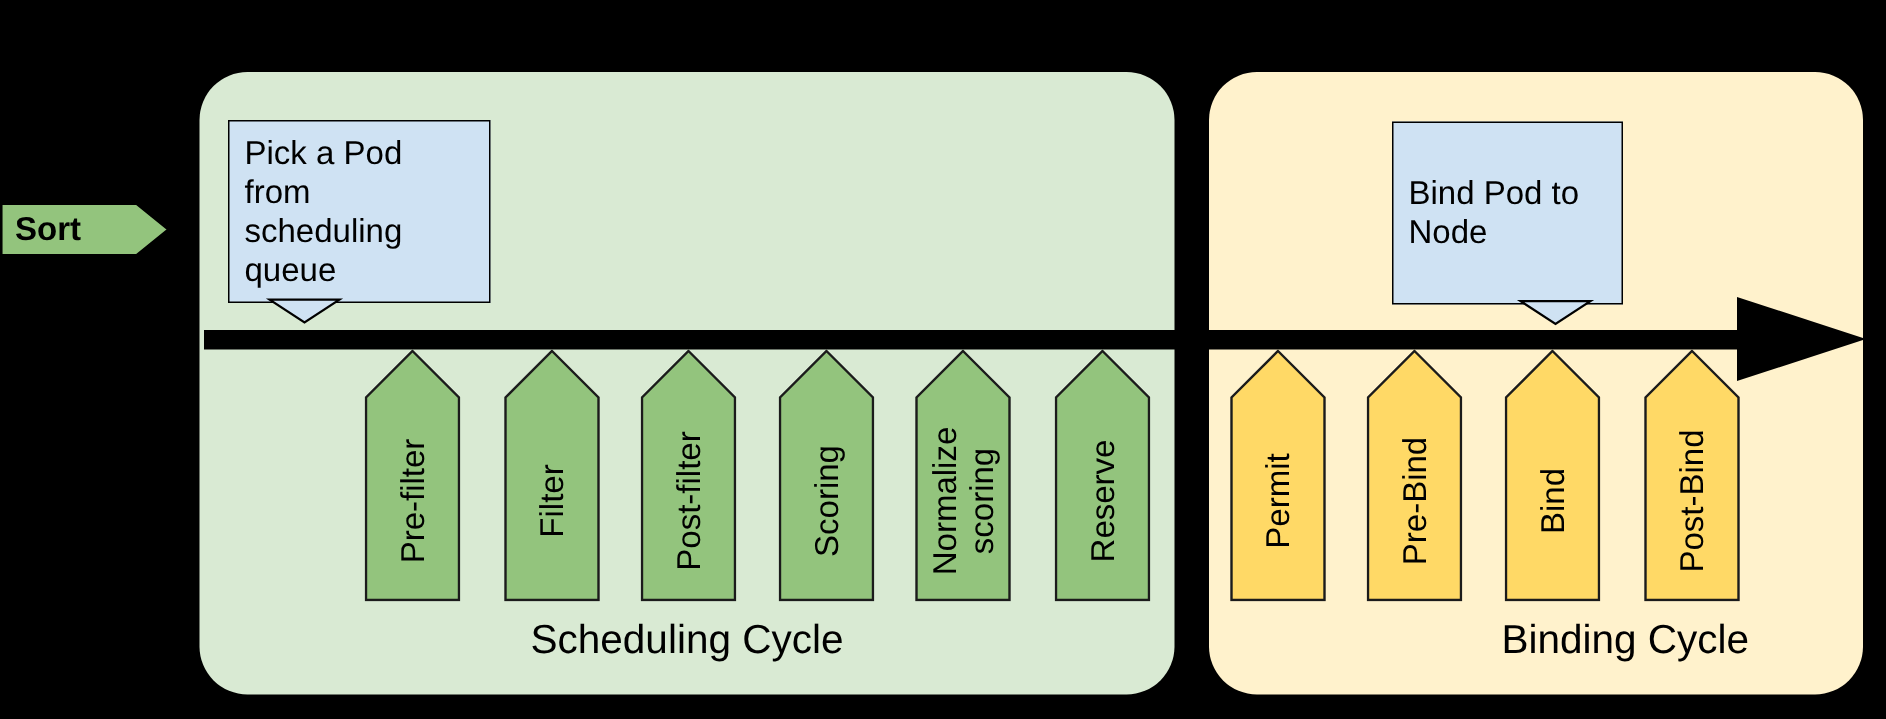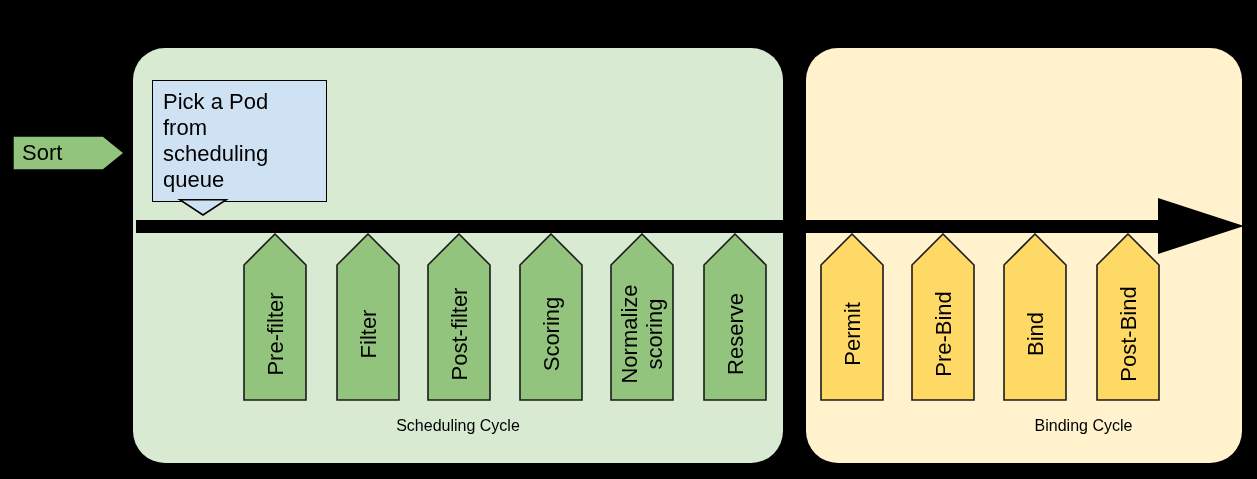--- a/index.html
+++ b/index.html
@@ -6,21 +6,21 @@
   html,body { margin:0; padding:0; background:#000; }
   #canvas {
     position:relative; width:1257px; height:479px; background:#000;
     font-family:"Liberation Sans", sans-serif; color:#000; overflow:hidden;
   }
   .panel { position:absolute; top:48px; height:415px; border-radius:32px; }
   .panel.green  { left:133px; width:650px; background:#d9ead3; }
   .panel.yellow { left:806px; width:436px; background:#fff2cc; }
 
   .cycle-title {
-    position:absolute; top:413px; height:28px; font-size:16px; line-height:26px;
+    position:absolute; top:413px; height:28px; font-size:27px; line-height:26px;
     text-align:center; z-index:6;
   }
   .cycle-title.sched { left:133px; width:650px; }
   .cycle-title.bind  { left:806px; width:473px;margin-left:41px; }
 
   
   .shaft { position:absolute; left:136px; top:220px; width:1026px; height:13px; background:#000; z-index:5; }
   .head  { position:absolute; left:1158px; top:198px; width:0; height:0; z-index:5;
            border-left:86px solid #000; border-top:28px solid transparent; border-bottom:28px solid transparent; }
 
@@ -39,21 +39,21 @@
   .parrow.green polygon  { fill:#93c47d; stroke:#1b1b1b; stroke-width:1.6; }
   .parrow.yellow polygon { fill:#ffd966; stroke:#1b1b1b; stroke-width:1.6; }
   .plabel {
     position:absolute; left:50%; top:60%;
     transform:translate(-50%,-50%) rotate(-90deg);
     font-size:22px; line-height:25px; text-align:center;
     white-space:pre; width:max-content;
   }
 
   
-  .sort { position:absolute; left:12px; top:135px; width:113px; height:36px; }
+  .sort { position:absolute; left:0; top:135px; width:113px; height:36px;font-weight:bold; }
   .sort svg { position:absolute; left:0; top:0; }
   .sort polygon { fill:#93c47d; stroke:#000; stroke-width:1.4; }
   .sort-label { position:absolute; left:10px; top:0; height:36px; display:flex; align-items:center; font-size:22px; }
 </style>
 </head>
 <body>
 
 <div id="canvas">
 
   <div class="panel green"></div>
@@ -67,20 +67,27 @@
   </div>
 
   <div class="shaft"></div>
   <div class="head"></div>
 
   <div class="callout" style="left:152px; top:80px; width:175px; height:122px;">
     <span class="callout-text">Pick a Pod from
 scheduling
 queue</span>
     <svg class="pointer" style="left:26px;" viewBox="0 0 48 17">
+      <polygon points="0.75,0.75 47.25,0.75 24,16"></polygon>
+    </svg>
+  </div>
+  <div class="callout" style="left:928px; top:81px; width:154px; height:122px;">
+    <span class="callout-text">Bind Pod to
+Node</span>
+    <svg class="pointer" style="left:84px;" viewBox="0 0 48 17">
       <polygon points="0.75,0.75 47.25,0.75 24,16"></polygon>
     </svg>
   </div>
 
   <div class="parrow green" style="left:243px;">
     <svg width="64" height="168" viewBox="0 0 64 168">
         <polygon points="32,1 63,32 63,167 1,167 1,32"></polygon>
       </svg>
     <span class="plabel">Pre-filter</span>
   </div>

